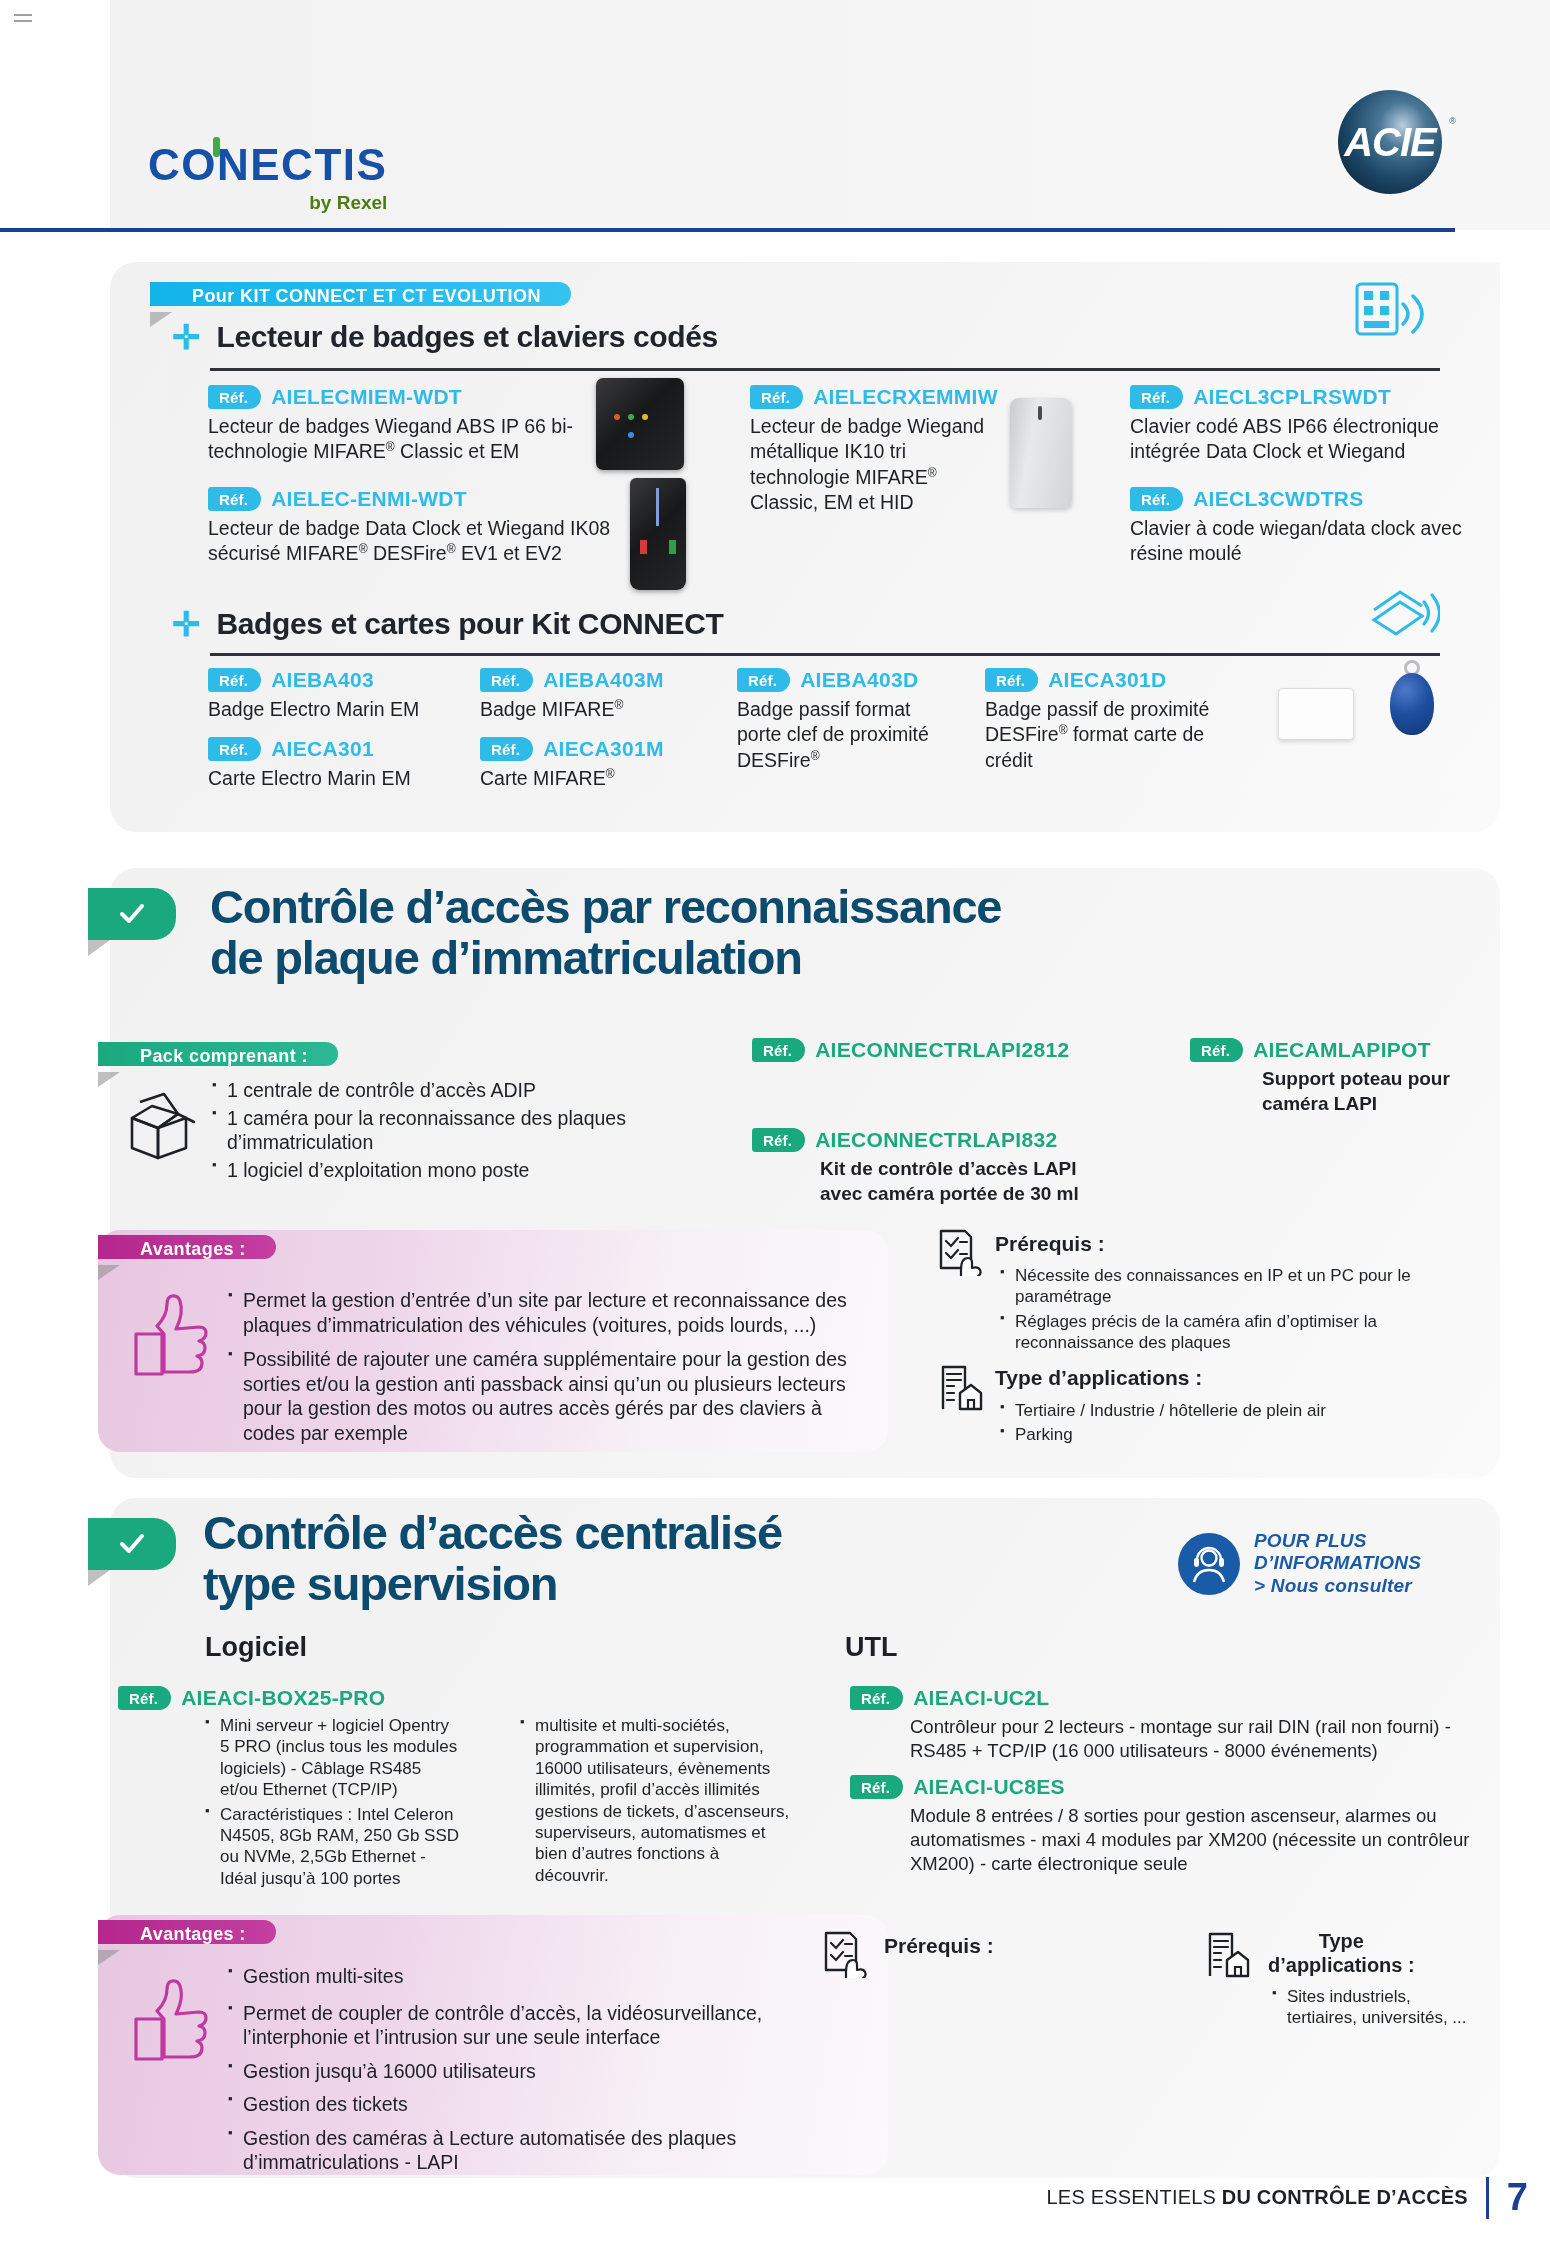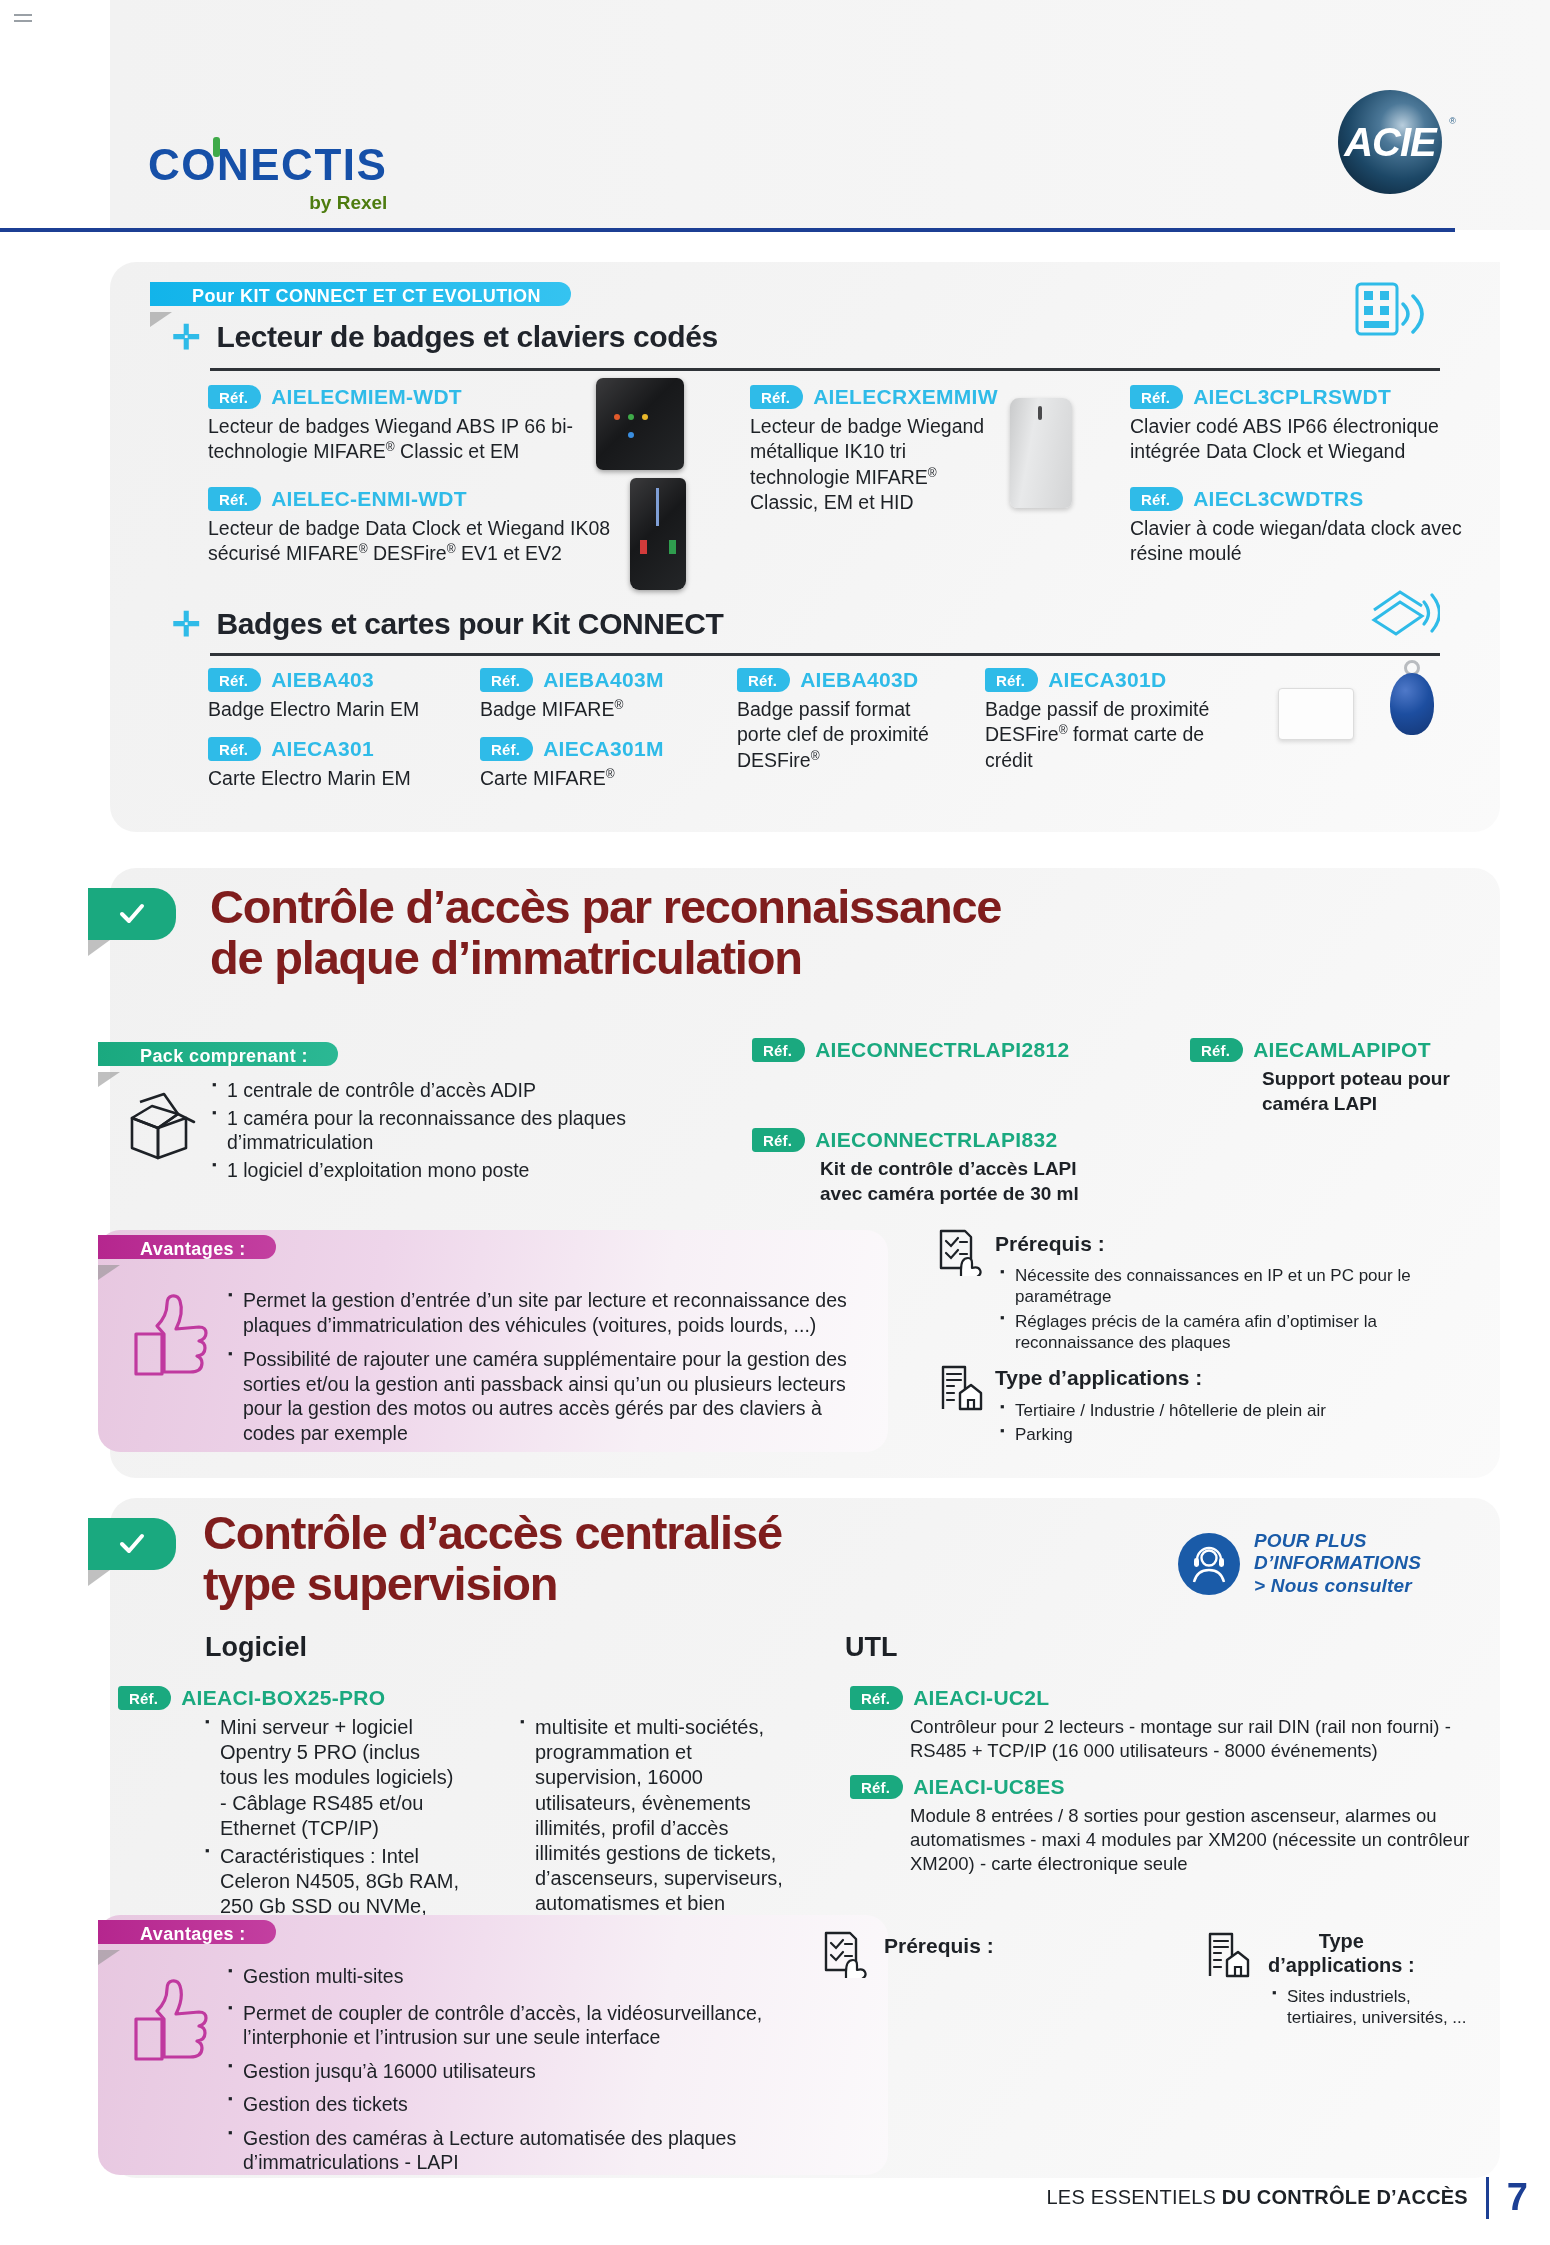--- a/index.html
+++ b/index.html
@@ -102,36 +102,36 @@
   .check-badge{
     position:absolute; width:88px; height:52px; background:#1aa97f;
     border-radius:0 22px 22px 0; display:flex; align-items:center; justify-content:center;
   }
   .check-badge .fold2{
     position:absolute; left:0; top:52px; width:22px; height:16px;
     background:#8d8d8d; clip-path:polygon(0 0,100% 0,0 100%); opacity:.55;
   }
   .check-badge svg{ width:30px; height:30px; }
   .big-title{
-    position:absolute; font-size:47px; font-weight:800; color:#7f1d1d;
+    position:absolute; font-size:47px; font-weight:800; color:#0c4a6e;
     line-height:1.08; letter-spacing:-1.2px;
     font-family:"Liberation Sans", sans-serif;
   }
 
   
   ul.bl{ list-style:none; }
   ul.bl li{
     position:relative; padding-left:15px; margin-bottom:3px;
     font-size:19.5px; line-height:1.26; color:#1d2126;
   }
   ul.bl li:before{
     content:"▪"; position:absolute; left:0; top:-1px; font-size:13px; color:#1d2126;
   }
   ul.bl.sm li{ font-size:17px; line-height:1.25; }
-  ul.bl.xs li{ font-size:20px; line-height:1.26; }
+  ul.bl.xs li{ font-size:17px; line-height:1.26; }
 
   
   .pink-panel{
     position:absolute; border-radius:22px;
     background: linear-gradient(100deg,#e7c7e0 0%, #eed5ea 35%, #f7f0f6 70%, #fbf9fb 100%);
   }
 
   
   .blk-title{ font-size:21px; font-weight:800; color:#1d2126; }
   .blk-title.sm{ font-size:20px; }

